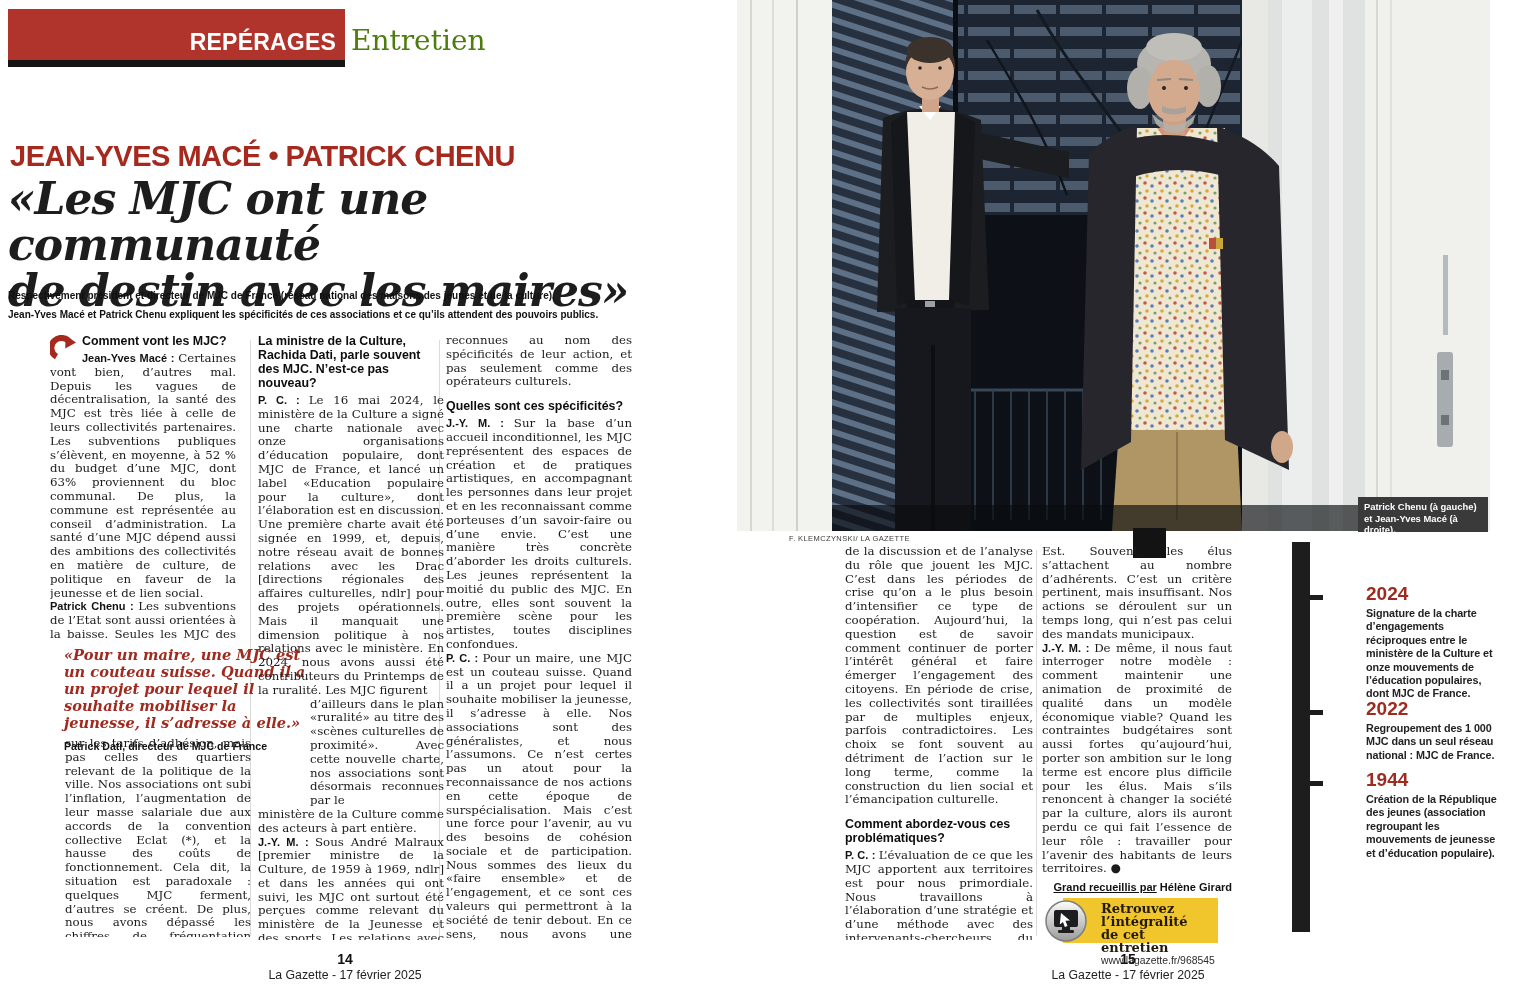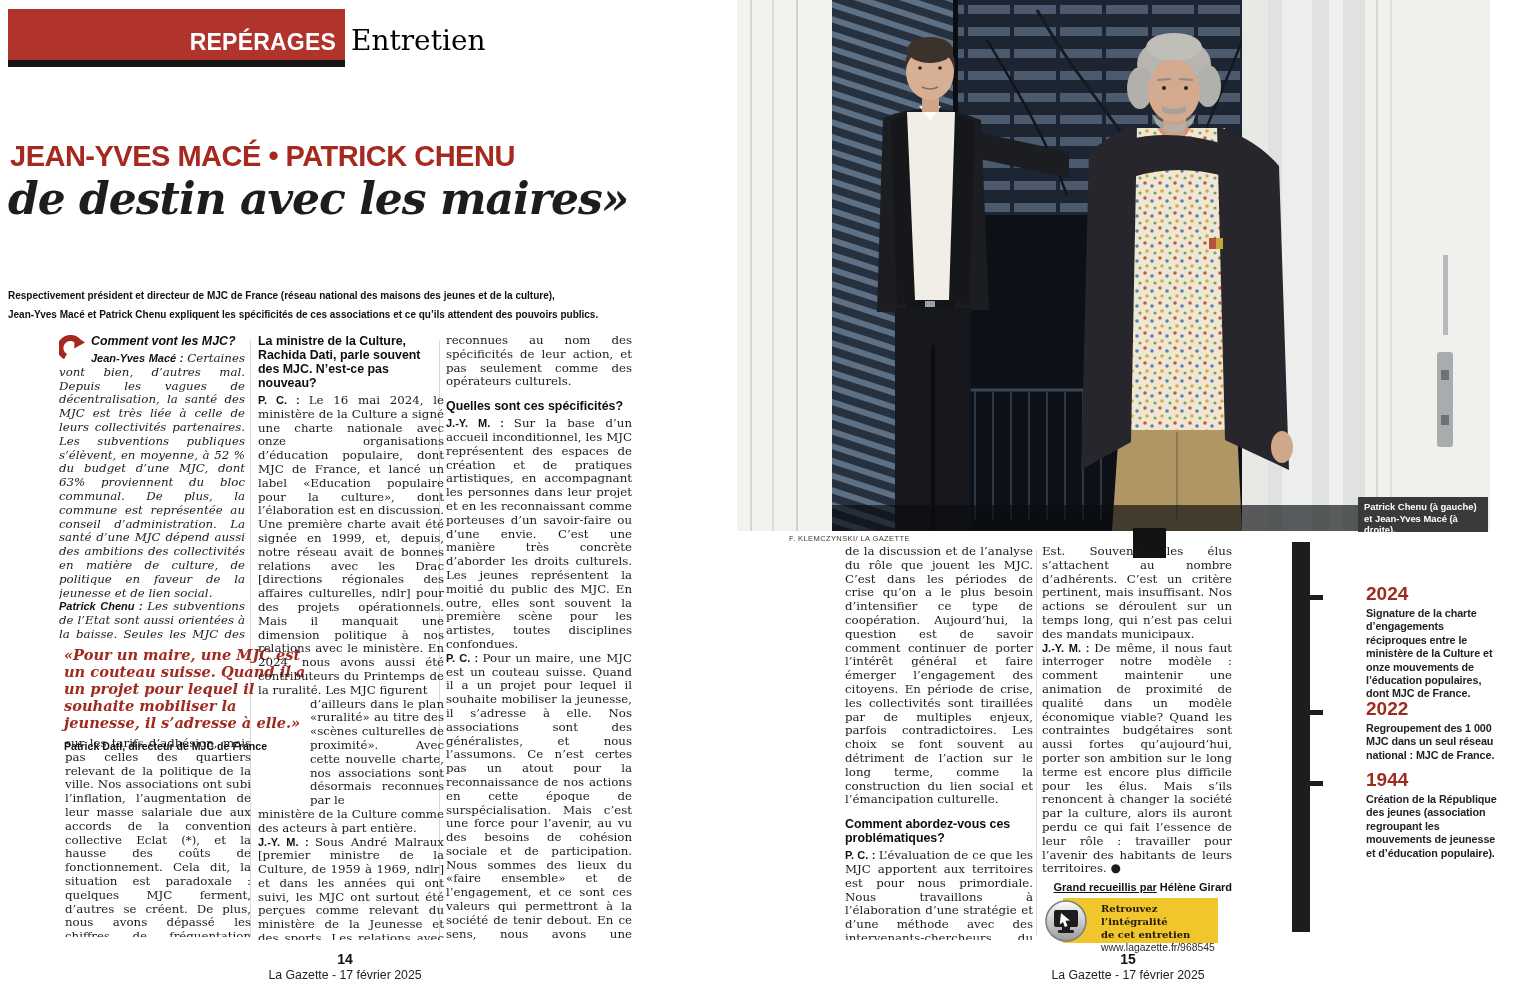--- a/index.html
+++ b/index.html
@@ -5,21 +5,21 @@
   html,body{margin:0;padding:0;background:#ffffff;}
   body{width:1513px;height:995px;position:relative;overflow:hidden;
        font-family:"DejaVu Serif",serif;-webkit-font-smoothing:antialiased;}
   .abs{position:absolute;}
 
   
   .band{background:#b0342b;}
   .band-label{font-family:"Liberation Sans",sans-serif;font-weight:800;font-size:23px;
               color:#ffffff;letter-spacing:.2px;text-align:right;padding:20px 9px 0 0;}
   .black-rule{background:#151515;}
-  .rubric{font-family:"DejaVu Serif",serif;font-size:28px;color:#000000;}
+  .rubric{font-family:"DejaVu Serif",serif;font-size:28px;color:#4d7c0f;}
 
   .kicker{font-family:"Liberation Sans",sans-serif;font-weight:800;font-size:29px;
           color:#a5291e;letter-spacing:-.5px;}
   .headline{font-family:"DejaVu Serif",serif;font-style:italic;font-weight:600;
             font-size:44px;line-height:46px;color:#1d1d1d;letter-spacing:-1px;}
   .standfirst{font-family:"Liberation Sans",sans-serif;font-weight:bold;font-size:10px;
               line-height:18.5px;color:#101010;}
 
   
   .colblock{overflow:hidden;}
@@ -49,21 +49,21 @@
                font-weight:bold;font-size:9.4px;line-height:11.6px;padding:4px 6px;}
 
   
   .byline{font-family:"Liberation Sans",sans-serif;font-size:11px;color:#111;
           text-align:right;margin-top:5px;}
   .byline .pfx{text-decoration:underline;font-weight:bold;}
   .byline .nm{font-weight:bold;}
 
   
   .webbox{background:#f0c62c;}
-  .webbox .t1,.webbox .t2{font-family:"DejaVu Serif",serif;font-weight:bold;font-size:10px;
+  .webbox .t1,.webbox .t2{font-family:"DejaVu Serif",serif;font-weight:bold;font-size:13px;
             line-height:13px;color:#23190a;}
   .webbox .url{font-family:"Liberation Sans",sans-serif;font-size:10.4px;color:#2b2b2b;line-height:13px;}
 
   
   .tl-bar{background:#1d1d1d;}
   .tl-tick{background:#1d1d1d;}
   .tl-year{font-family:"Liberation Sans",sans-serif;font-weight:800;font-size:19px;
            color:#9e2b20;line-height:20px;}
   .tl-text{font-family:"Liberation Sans",sans-serif;font-weight:bold;font-size:10.8px;
            line-height:13.4px;color:#222;letter-spacing:-.1px;margin-top:3px;text-align:left;}
@@ -77,31 +77,32 @@
 <body>
 
 <div class="abs band" style="left:8px;top:9px;width:337px;height:51px;">
   <div class="band-label">REPÉRAGES</div>
 </div>
 <div class="abs black-rule" style="left:8px;top:60px;width:337px;height:7px;"></div>
 <div class="abs rubric" style="left:351px;top:24px;">Entretien</div>
 
 <div class="abs kicker" style="left:10px;top:140px;">JEAN-YVES MACÉ • PATRICK CHENU</div>
 <div class="abs headline" style="left:8px;top:176px;width:700px;">
+  <div>«Les MJC ont une communauté</div>
   <div>de destin avec les maires»</div>
 </div>
 <div class="abs standfirst" style="left:8px;top:287px;width:705px;">
   <div>Respectivement président et directeur de MJC de France (réseau national des maisons des jeunes et de la culture),</div>
   <div>Jean-Yves Macé et Patrick Chenu expliquent les spécificités de ces associations et ce qu’ils attendent des pouvoirs publics.</div>
 </div>
 
 <div class="abs colrule" style="left:250px;top:340px;height:596px;"></div>
 <div class="abs colrule" style="left:439px;top:340px;height:596px;"></div>
 
-<div class="abs colblock body-text" style="left:59px;top:334px;width:186px;height:309px;font-style:italic;">
+<div class="abs colblock body-text" style="left:50px;top:334px;width:186px;height:309px;">
   <div class="qhead first">
     <svg class="qicon" viewBox="0 0 24 24">
       <path d="M6,20 A 9.2,9.2 0 1 1 18.5,7.5" fill="none" stroke="#a5291e" stroke-width="5.6"></path>
       <polygon points="14.5,0.5 24,7 14,12.5" fill="#a5291e"></polygon>
     </svg>
     <span>Comment vont les MJC?</span>
   </div>
   <p><span class="spk">Jean-Yves Macé :</span><span>Certaines vont bien, d’autres mal. Depuis les vagues de décentralisation, la santé des MJC est très liée à celle de leurs collectivités partenaires. Les subventions publiques s’élèvent, en moyenne, à 52 % du budget d’une MJC, dont 63% proviennent du bloc communal. De plus, la commune est représentée au conseil d’administration. La santé d’une MJC dépend aussi des ambitions des collectivités en matière de culture, de politique en faveur de la jeunesse et de lien social.</span></p>
   <p><span class="spk">Patrick Chenu :</span><span>Les subventions de l’Etat sont aussi orientées à la baisse. Seules les MJC des villes moyennes et des métropoles peuvent envisager de jouer un peu</span></p>
 </div>

